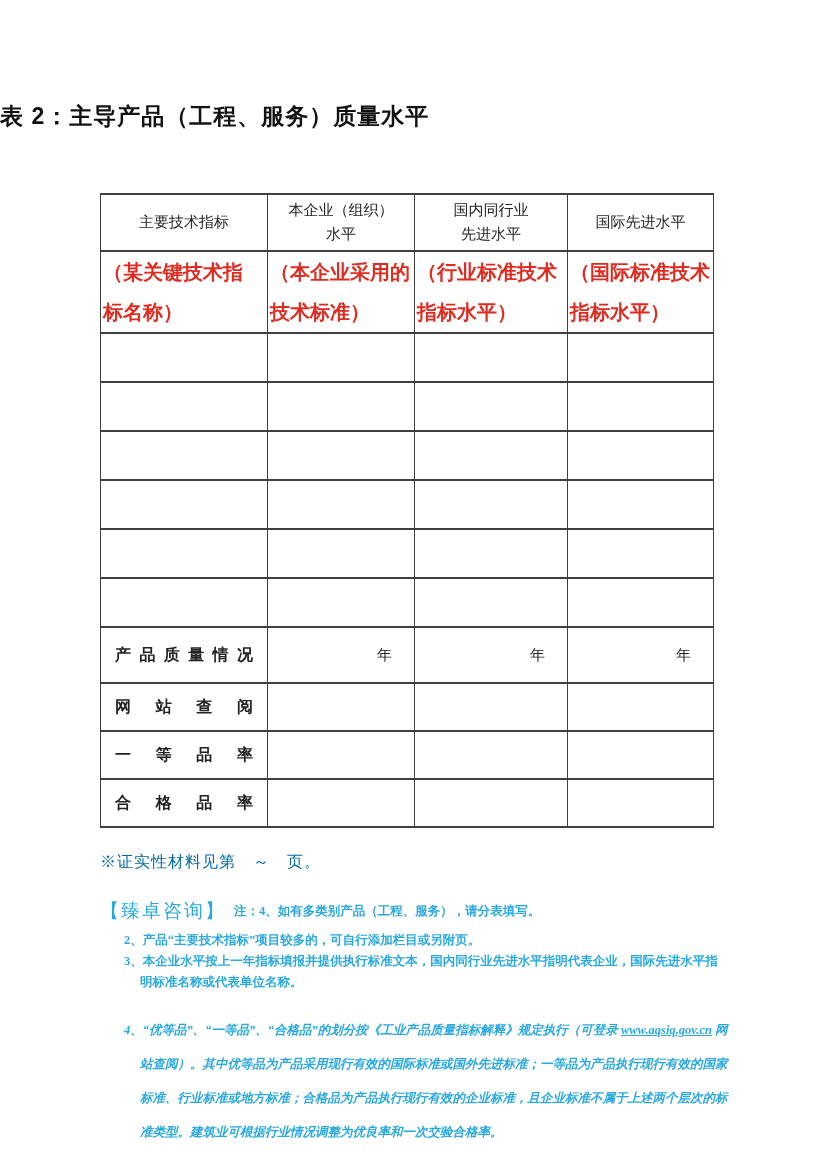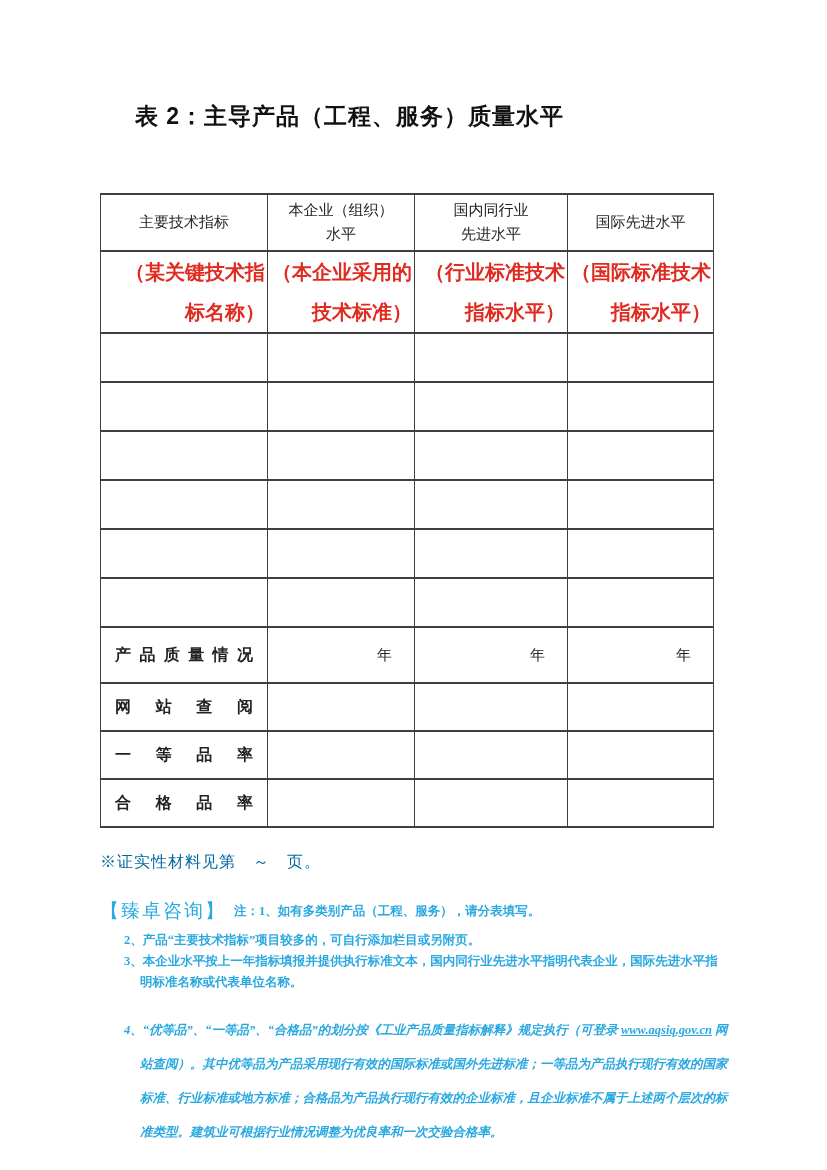--- a/index.html
+++ b/index.html
@@ -8,21 +8,21 @@
     position:relative;
     width:827px; height:1170px;
     background:#ffffff;
     font-family:"Liberation Serif","DejaVu Serif",serif;
     color:#1c1c1c;
     overflow:hidden;
   }
 
   .doc-title {
     position:absolute; top:101px; left:0; width:699px;
-    text-align:center;
+    text-align:left;
     font-family:"Liberation Sans","DejaVu Sans",sans-serif;
     font-weight:bold; font-size:23px; letter-spacing:1px;
     color:#111;
   }
 
   .product-line {
     position:absolute; top:158px; left:100px;
     font-size:16px; letter-spacing:1.5px; color:#222;
     white-space:nowrap;
   }
@@ -47,21 +47,21 @@
   }
   tr.header-row td {
     height:57px; text-align:center;
     font-size:15px; line-height:1.55;
     white-space:pre-line; color:#242424;
   }
   tr.red-row td {
     height:78px;
     font-family:"Liberation Sans","DejaVu Sans",sans-serif;
     font-weight:bold; font-size:20px; line-height:2.0;
-    text-align:right; padding:0 2px;
+    text-align:left; padding:0 2px;
     white-space:pre-line;
   }
   tr.empty-row td { height:49px; }
   tr.quality-row td { height:56px; }
   tr.rate-row td { height:48px; }
   tr.rate-row-last td { height:48px; }
   .dist-label {
     text-align:justify; text-align-last:justify;
     -moz-text-align-last:justify;
     font-size:16px; color:#222; padding:0 14px;
@@ -201,20 +201,20 @@
       <td></td>
     </tr>
   </tbody>
     </table>
 
   <div class="evidence-note">※证实性材料见第　～　页。</div>
 
   <div class="consult-block" style="color:#2aa9e0;">
     <div class="brand-line">
       <span class="brand-name">【臻卓咨询】</span>
-      <span class="note-inline">注：1、如有多类别产品（工程、服务），请分表填写。</span>
+      <span class="note-inline">注：4、如有多类别产品（工程、服务），请分表填写。</span>
     </div>
     <p class="note">2、产品“主要技术指标”项目较多的，可自行添加栏目或另附页。</p>
     <p class="note">3、本企业水平按上一年指标填报并提供执行标准文本，国内同行业先进水平指明代表企业，国际先进水平指明标准名称或代表单位名称。</p>
     <p class="note note-gap"><span>4、“优等品”、“一等品”、“合格品”的划分按《工业产品质量指标解释》规定执行（可登录 </span><span class="url-link">www.aqsiq.gov.cn</span><span> 网站查阅）。其中优等品为产品采用现行有效的国际标准或国外先进标准；一等品为产品执行现行有效的国家标准、行业标准或地方标准；合格品为产品执行现行有效的企业标准，且企业标准不属于上述两个层次的标准类型。建筑业可根据行业情况调整为优良率和一次交验合格率。</span></p>
   </div>
 
 </div>
 
 </body></html>

